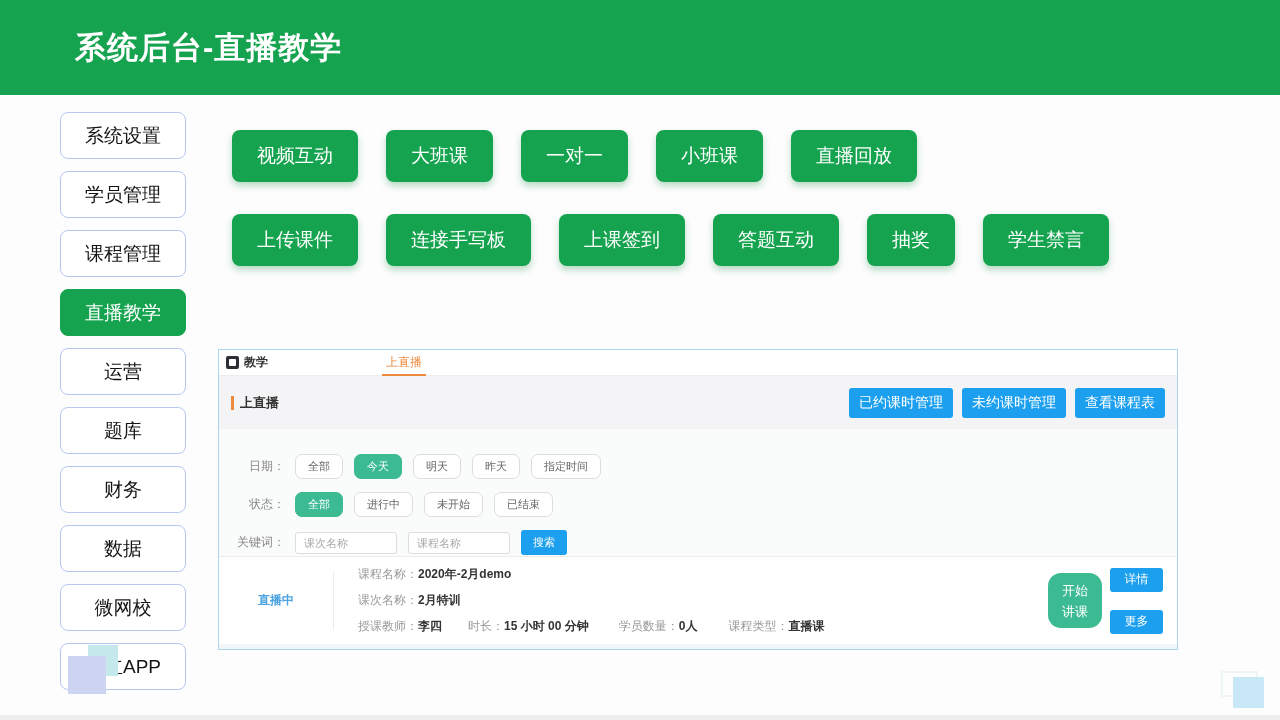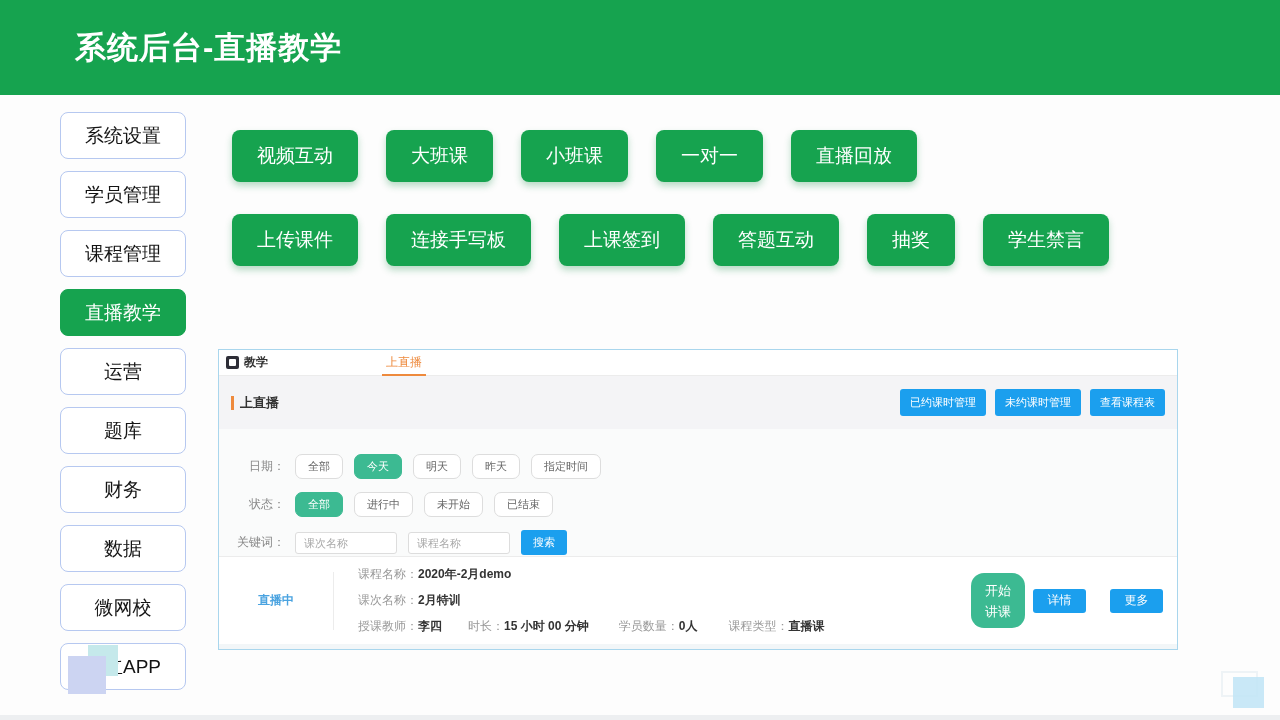--- a/index.html
+++ b/index.html
@@ -41,21 +41,21 @@
   .brand-icon { width:13px; height:13px; background:#2e2e37; border-radius:2px; position:relative; }
   .brand-icon::after { content:""; position:absolute; left:3px; top:3px; width:7px; height:7px; background:#fff; border-radius:1px; }
   .brand-label { font-size:12px; font-weight:bold; color:#333; }
   .tab { margin-left:118px; font-size:12px; color:var(--orange,#ee8a3d); position:relative; height:26px; display:flex; align-items:center; cursor:pointer; }
   .tab::after { content:""; position:absolute; left:50%; transform:translateX(-50%); bottom:0; width:44px; height:2px; background:var(--orange,#ee8a3d); }
   .title-row { height:53px; flex:none; background:#f4f4f6; display:flex; align-items:center; padding:0 12px; }
   .title-mark { width:3px; height:14px; background:var(--orange,#ee8a3d); margin-right:6px; }
   .title-text { font-size:13px; font-weight:bold; color:#333; }
   .title-actions { margin-left:auto; display:flex; gap:9px; }
   .blue-btn {
-    background:var(--blue,#1b9fee); color:#fff; font-size:11px; padding:6px 10px;
+    background:var(--blue,#1b9fee); color:#fff; font-size:14px; padding:6px 10px;
     border:none; border-radius:3px; cursor:pointer; white-space:nowrap;
   }
   .filters { height:128px; flex:none; background:#fafbfb; padding:25px 0 0 14px; border-bottom:1px solid #ececec; }
   .f-row { display:flex; align-items:center; margin-bottom:13px; }
   .f-label { width:52px; font-size:12px; color:#888; text-align:right; margin-right:10px; flex:none; }
   .chip {
     font-size:11px; color:#666; background:#fff; border:1px solid #ddd; border-radius:7px;
     padding:4px 12px; margin-right:11px; cursor:pointer; white-space:nowrap;
   }
   .chip.active { background:var(--teal,#3cba92); color:#fff; border-color:var(--teal,#3cba92); }
@@ -73,21 +73,21 @@
   .c-label { color:#999; }
   .c-value { color:#333; font-weight:bold; }
   .c-group { display:flex; align-items:center; }
   .gap26 { margin-left:26px; } .gap30 { margin-left:30px; } .gap55 { margin-left:31px; }
   .course-actions { margin-left:auto; display:flex; gap:8px; align-items:center; }
   .start-btn {
     width:54px; height:55px; background:var(--teal,#3cba92); color:#fff; font-size:13px;
     border:none; border-radius:13px; display:flex; align-items:center; justify-content:center;
     text-align:center; line-height:21px; padding:0 12px; cursor:pointer;
   }
-  .mini-col { display:flex; flex-direction:row; gap:24px; }
+  .mini-col { display:flex; flex-direction:column; gap:18px; }
   .mini-btn { width:53px; height:24px; background:var(--blue,#1b9fee); color:#fff; font-size:12px; border:none; border-radius:3px; cursor:pointer; }
   .panel-footer { flex:1; background:#f2f6f8; }
   
   .deco { position:absolute; }
   .deco-teal-sq   { left:88px;  top:645px; width:30px; height:31px; background:#c5e9eb; }
   .deco-lav-sq    { left:68px;  top:656px; width:38px; height:38px; background:#ccd4f2; }
   .deco-frame-sq  { left:1221px; top:671px; width:37px; height:26px; border:2px solid #eef3f6; background:transparent; }
   .deco-blue-sq   { left:1233px; top:677px; width:31px; height:31px; background:#bfe4f6; opacity:.85; }
   .page-bottom-strip { left:0; bottom:0; width:1280px; height:5px; background:#edeff1; }
 </style>
@@ -108,22 +108,22 @@
   <div class="side-btn">财务</div>
   <div class="side-btn">数据</div>
   <div class="side-btn">微网校</div>
   <div class="side-btn">独立APP</div>
 </div>
 
 <div class="features">
   <div class="feat-row">
     <button class="feat-btn">视频互动</button>
     <button class="feat-btn">大班课</button>
+    <button class="feat-btn">一对一</button>
     <button class="feat-btn">小班课</button>
-    <button class="feat-btn">一对一</button>
     <button class="feat-btn">直播回放</button>
   </div>
   <div class="feat-row">
     <button class="feat-btn">上传课件</button>
     <button class="feat-btn">连接手写板</button>
     <button class="feat-btn">上课签到</button>
     <button class="feat-btn">答题互动</button>
     <button class="feat-btn">抽奖</button>
     <button class="feat-btn">学生禁言</button>
   </div>

